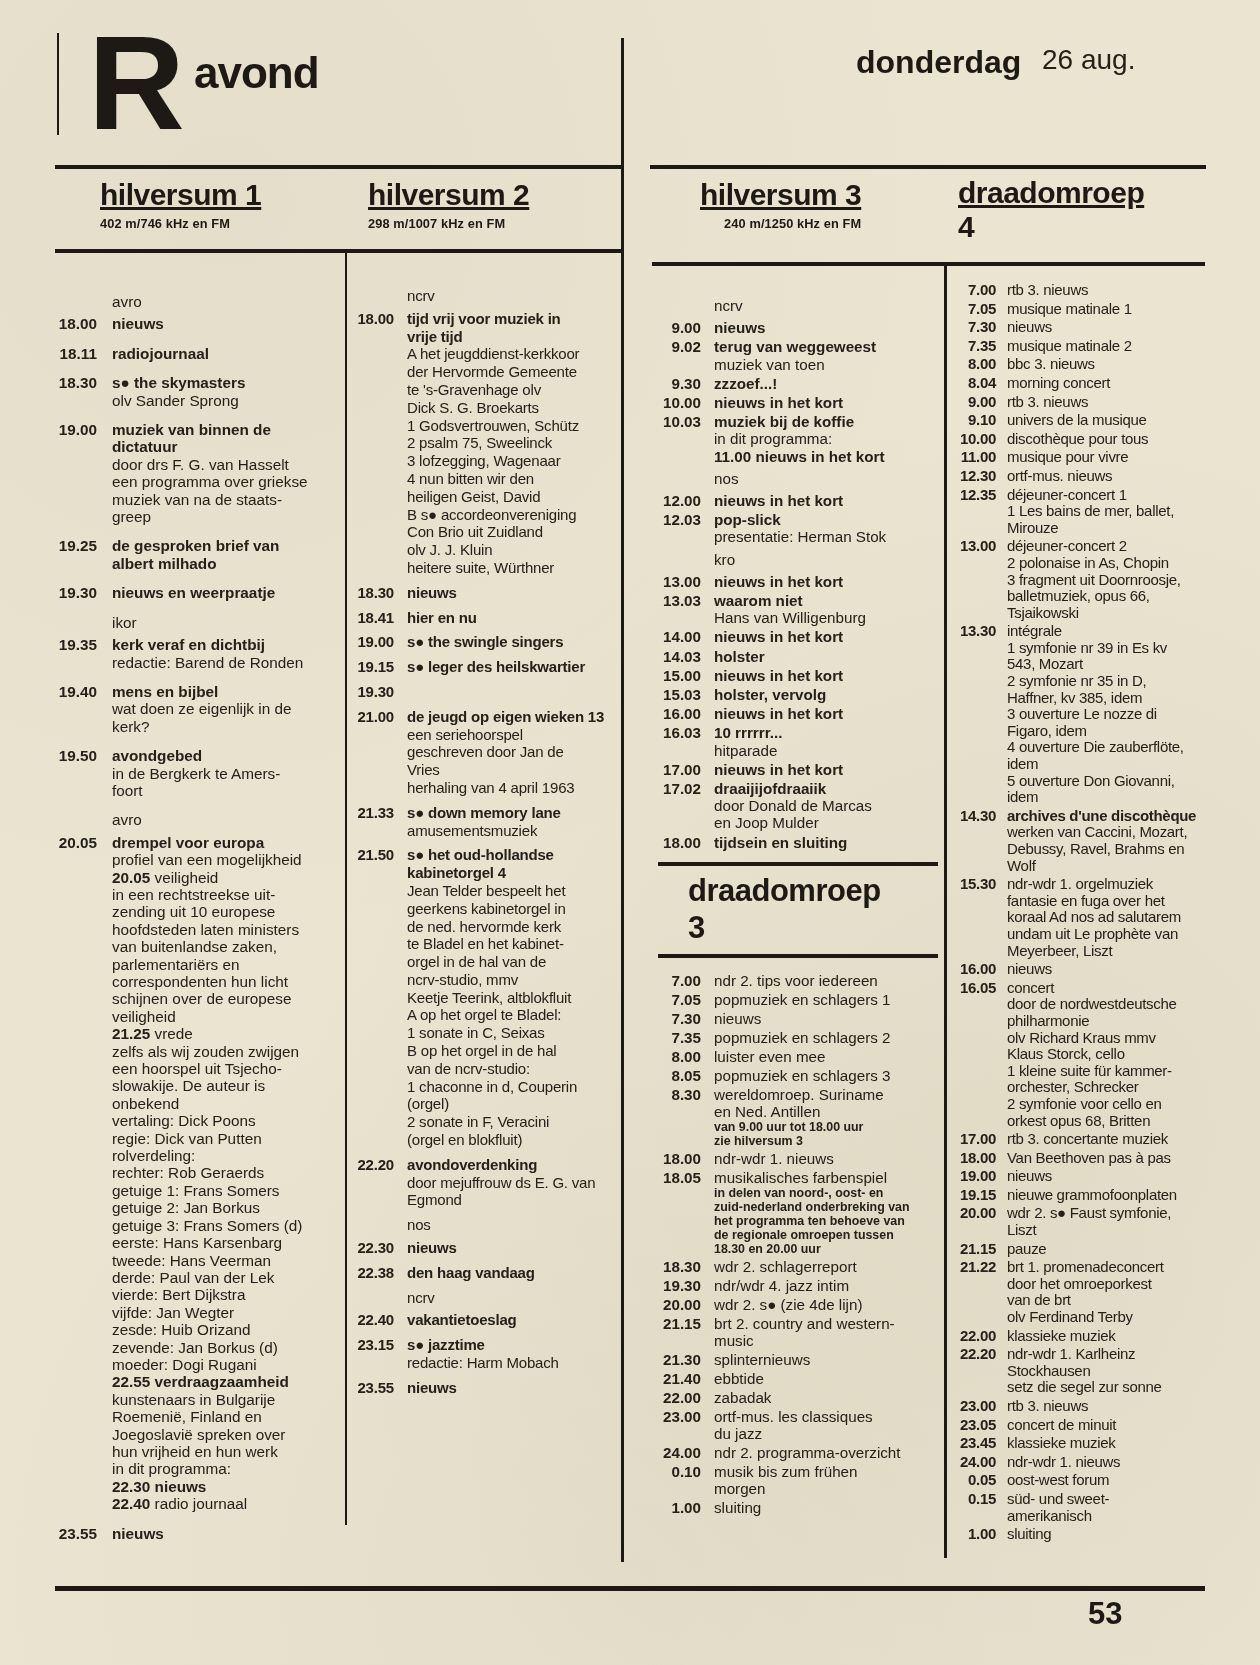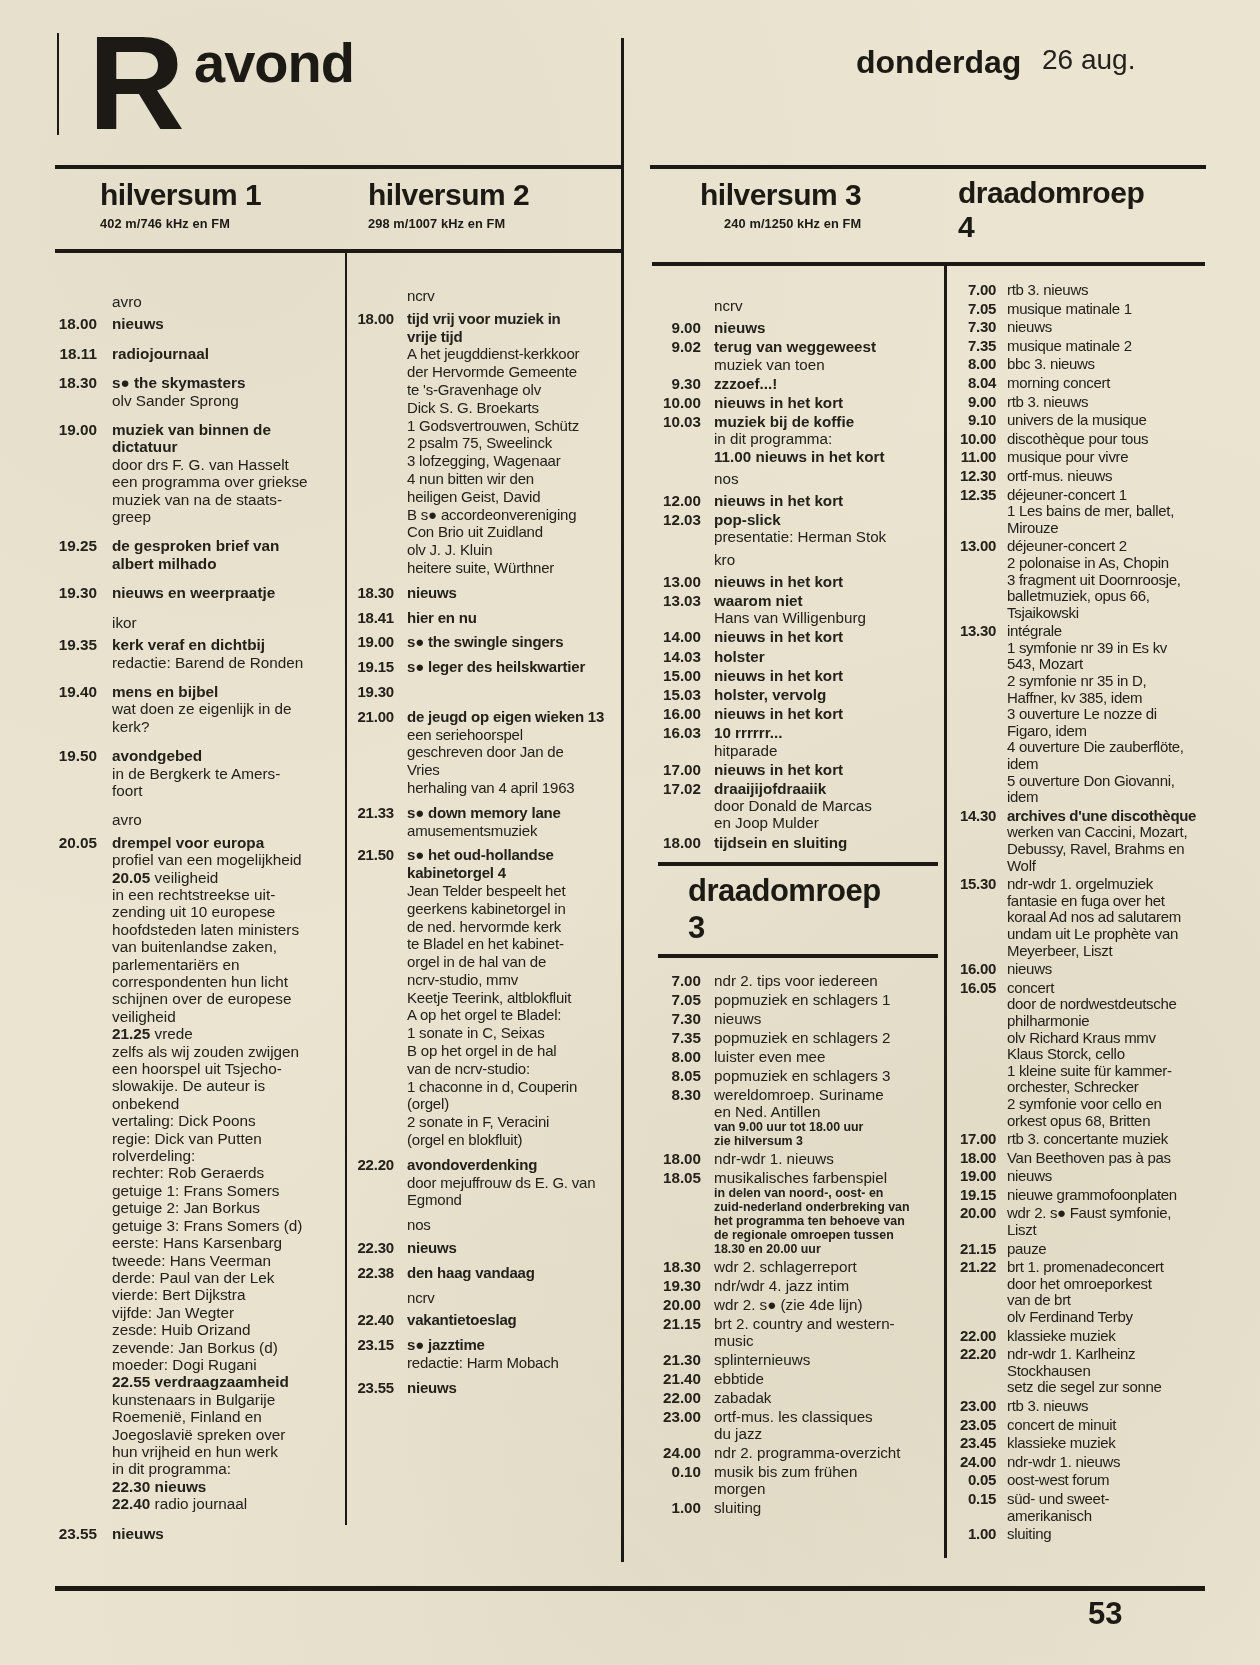--- a/index.html
+++ b/index.html
@@ -8,25 +8,25 @@
     background:
       radial-gradient(circle at 18% 12%, rgba(125,105,60,.05), transparent 42%),
       radial-gradient(circle at 82% 68%, rgba(125,105,60,.07), transparent 48%),
       radial-gradient(circle at 50% 95%, rgba(110,95,55,.05), transparent 40%),
       #eae4d1;
     font-family:"Liberation Sans", sans-serif;
     color:#24211b;
   }
   .rule{position:absolute;background:#1d1a15;}
   .logo-r{position:absolute;left:88px;top:16px;font-size:134px;line-height:1;font-weight:700;letter-spacing:-5px;color:#1d1a15;}
-  .logo-word{position:absolute;left:194px;top:30px;font-size:56px;font-weight:700;letter-spacing:-1px;color:#1d1a15;}
+  .logo-word{position:absolute;left:194px;top:48px;font-size:44px;font-weight:700;letter-spacing:-1px;color:#1d1a15;}
   .day{position:absolute;left:856px;top:44px;font-size:32px;font-weight:700;color:#1d1a15;}
   .date{position:absolute;left:1042px;top:44px;font-size:28px;font-weight:400;color:#24211b;}
   .sta{position:absolute;color:#1d1a15;}
-  .sta-name{font-size:30px;font-weight:700;letter-spacing:-0.5px;line-height:34px;}
+  .sta-name{font-size:30px;font-weight:700;letter-spacing:-0.5px;line-height:34px;text-decoration:underline;}
   .sta-num{font-size:30px;font-weight:700;line-height:34px;}
   .sta-freq{font-size:12.8px;font-weight:700;margin-top:4px;letter-spacing:0.1px;}
   .list{position:absolute;}
   .entry{display:flex;align-items:flex-start;margin-bottom:var(--gap);}
   .time{flex:0 0 var(--tw);text-align:right;font-weight:700;margin-right:var(--tg);line-height:var(--lh);white-space:nowrap;}
   .ebody{flex:1;min-width:0;}
   .ln{display:block;line-height:var(--lh);}
   .ln.title{font-weight:700;}
   .ln.boldln{font-weight:700;}
   .ln.note{font-size:12.4px;line-height:14px;font-weight:700;}

